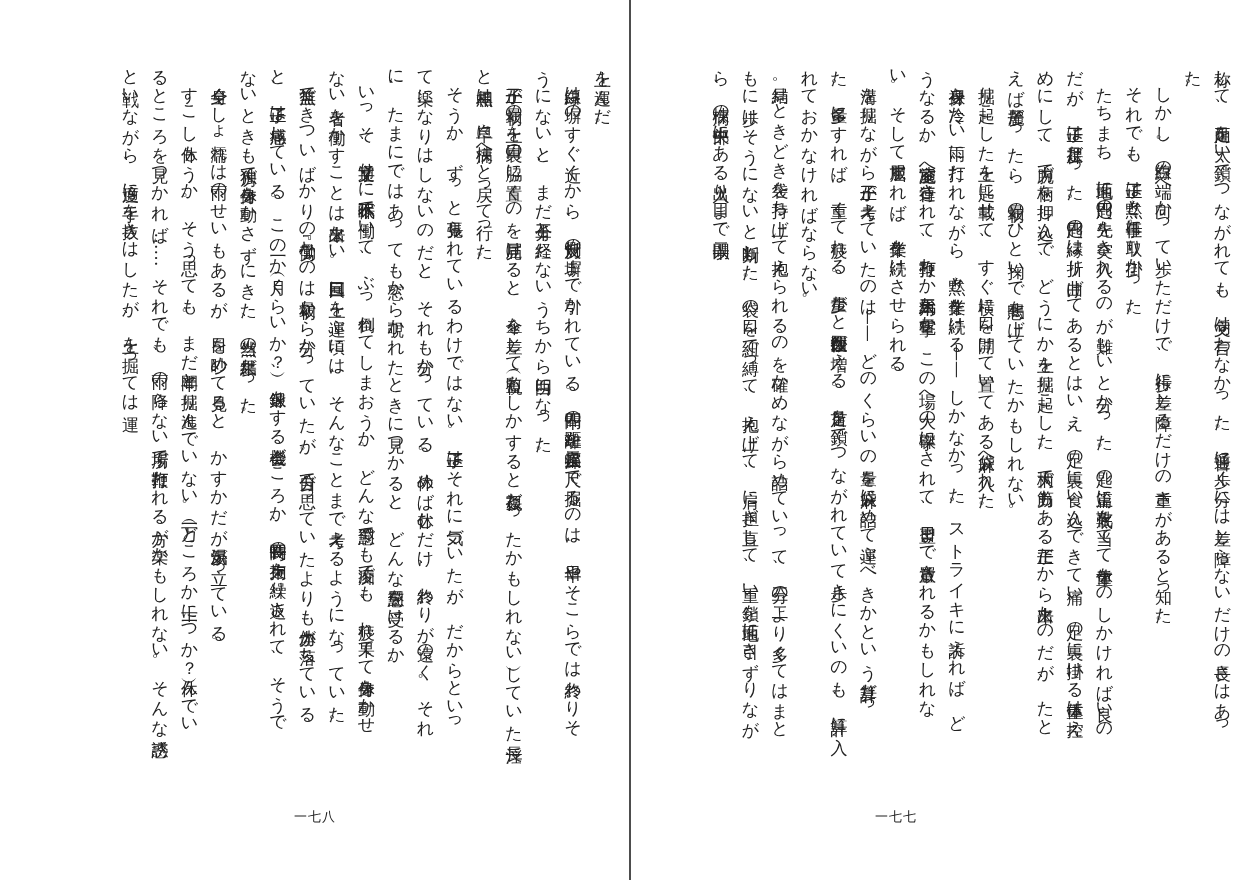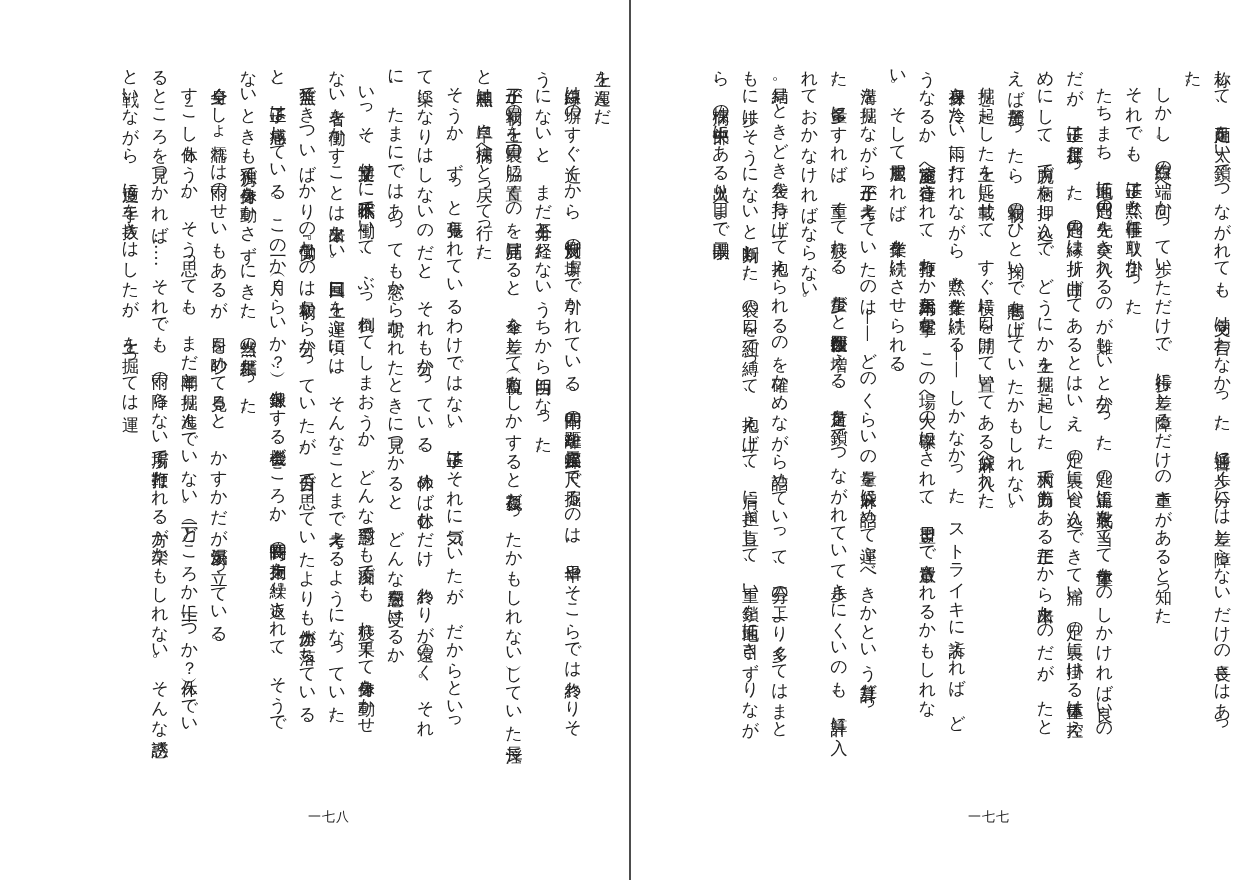--- a/index.html
+++ b/index.html
@@ -49,22 +49,22 @@
   .page-text p.cont { text-indent: 0; }
   .page-number {
     position: absolute;
     top: 808px;
     width: 120px;
     text-align: center;
     font-size: 13px;
     letter-spacing: 1px;
     color: #222222;
   }
-  .page-number-right { left: 929px; }
-  .page-number-left  { left: 269px; }
+  .page-number-right { left: 836px; }
+  .page-number-left  { left: 255px; }
 </style>
 </head>
 <body>
 
 <div class="book">
 
   <div class="page-text page-text-right">
       <p class="para cont">称して、両足を太い鎖でつながれても、文句は言わなかった。普通に歩く分には差し障らないだけの長さはあった。</p>
       <p class="para">しかし。白線の端へ向かって歩いただけで、歩行に差し障るだけの重さがあると知った。</p>
       <p class="para">それでも、正子は黙々と『仕事』に取り掛かった。</p>

